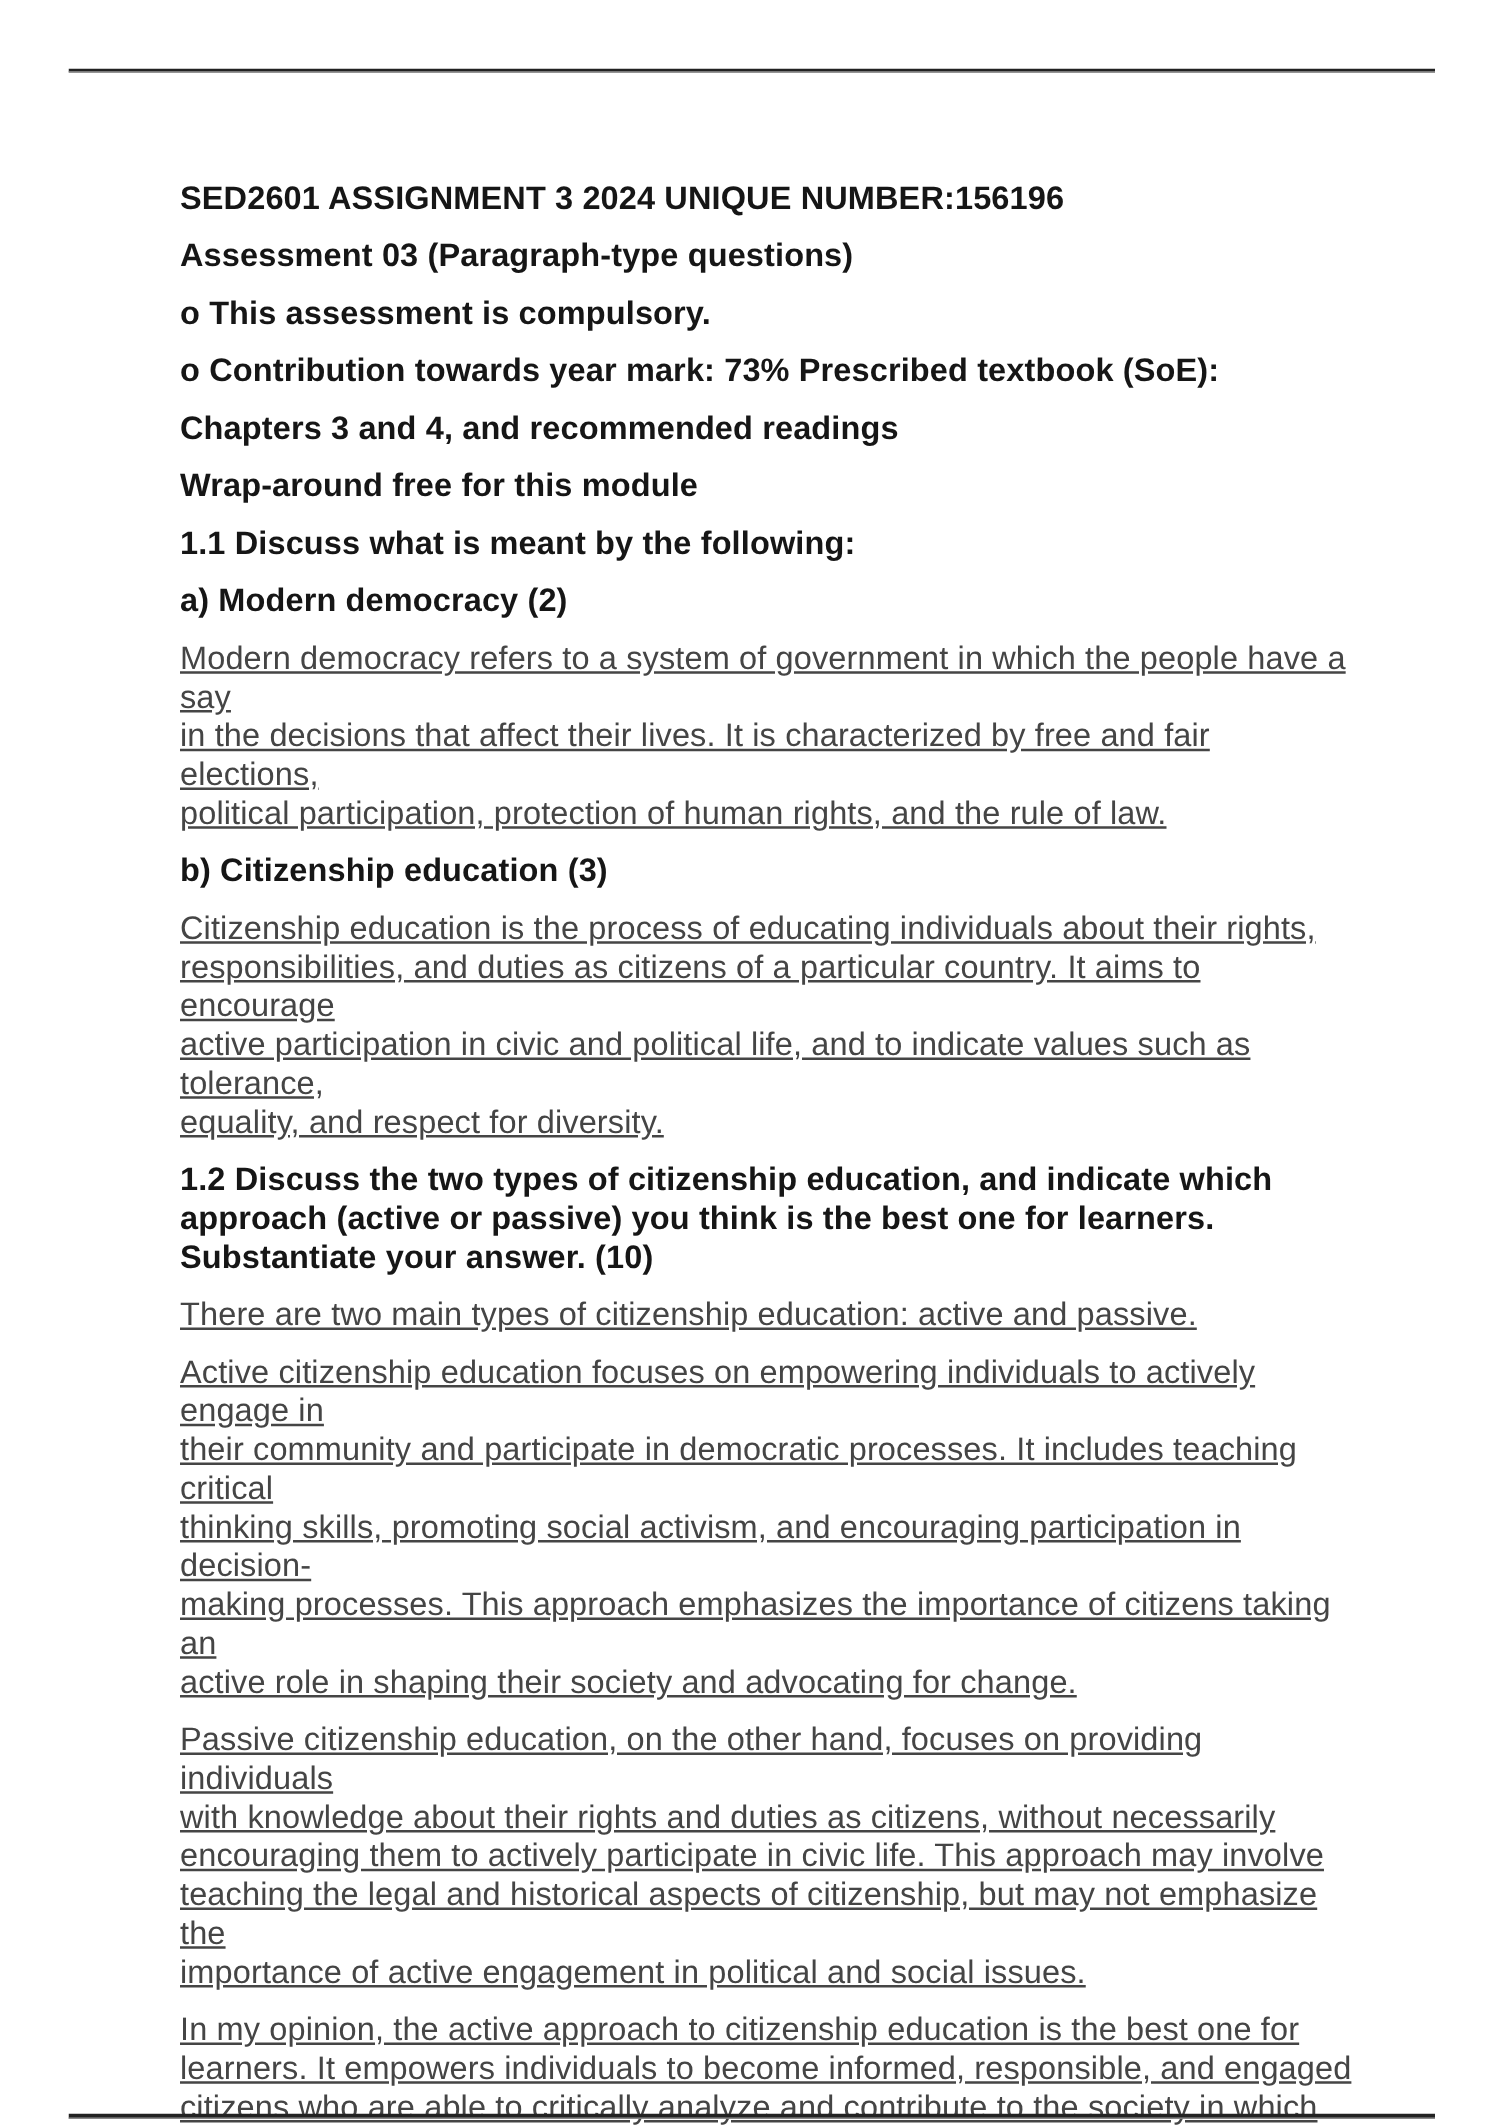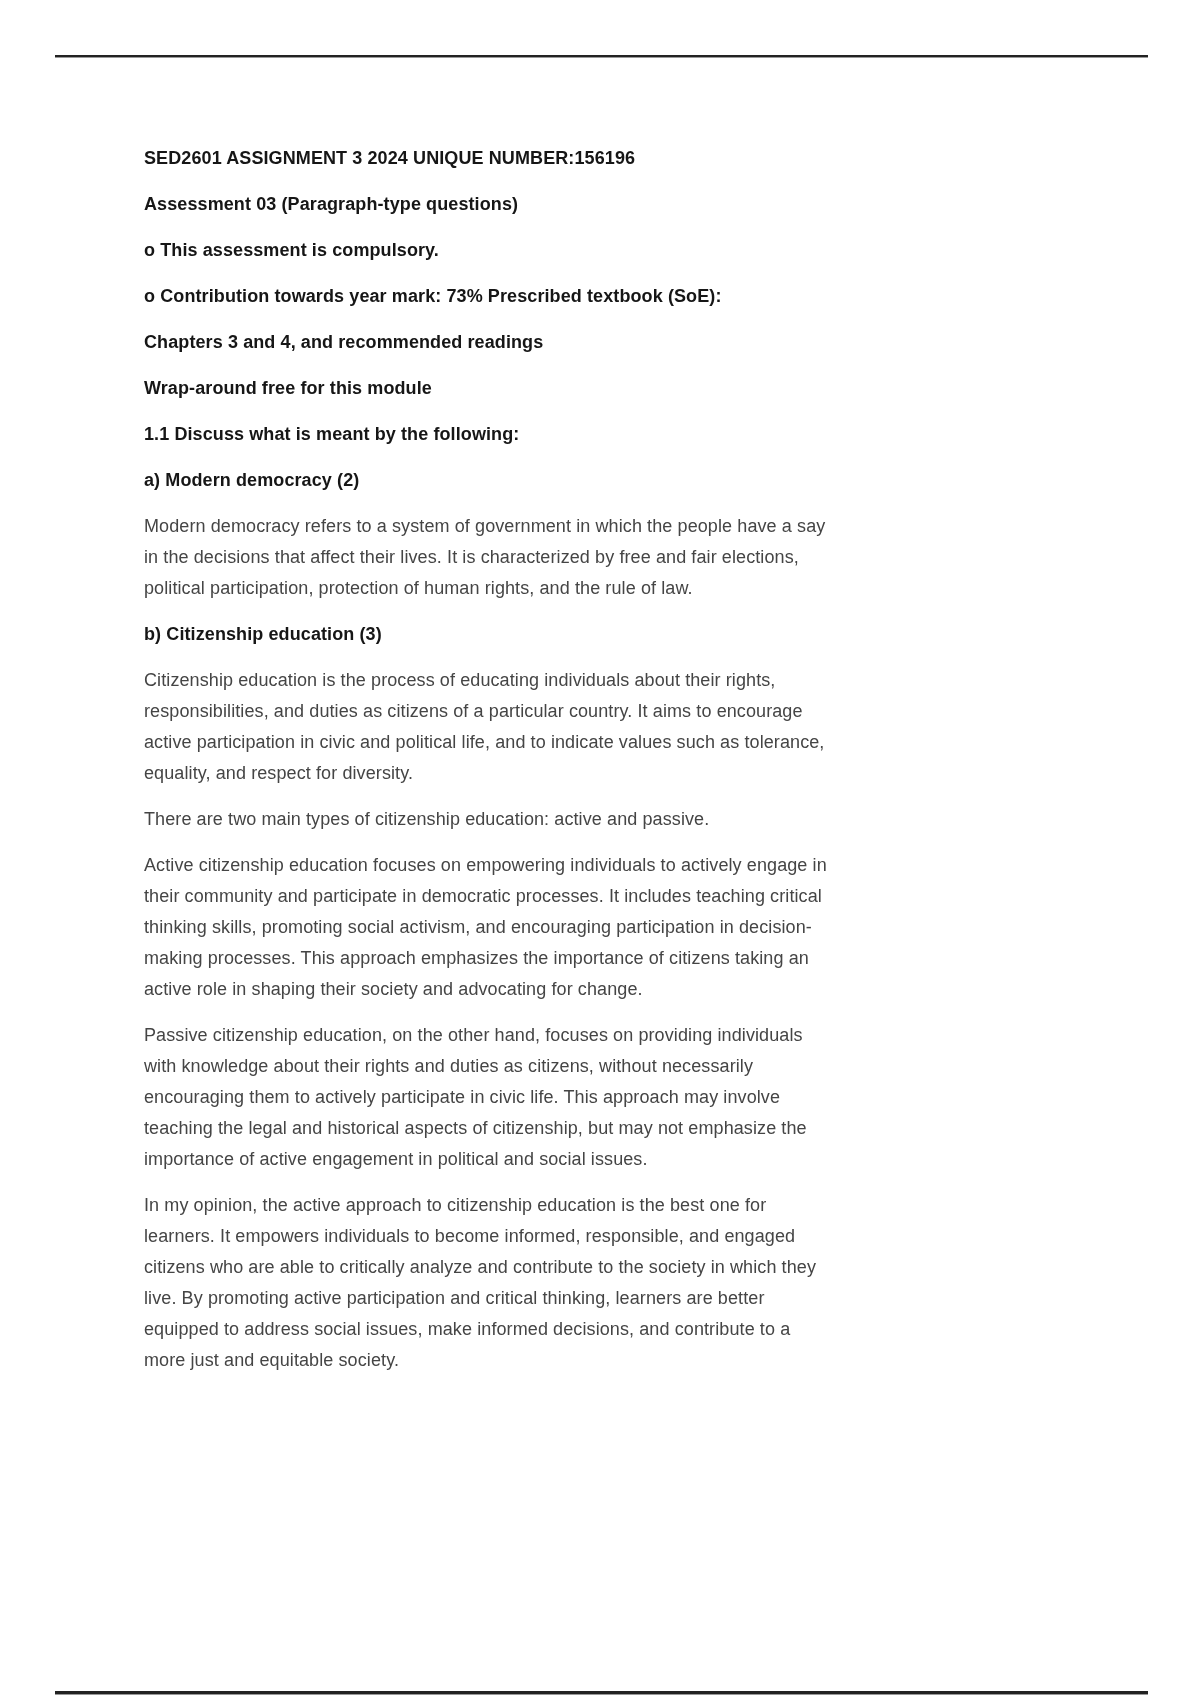--- a/index.html
+++ b/index.html
@@ -38,32 +38,33 @@
     border-bottom: 1px solid var(--rule-shadow);
   }
   .content {
     position: absolute;
     left: 144px;
     top: 143px;
     width: 940px;
   }
   .block {
     white-space: pre-line;
-    font-size: 18px;
+    font-size: 26px;
     line-height: 31px;
     margin: 0 0 15px 0;
     letter-spacing: 0.1px;
   }
   .h {
     font-weight: bold;
     color: var(--heading-text);
   }
   .p {
     font-weight: normal;
     color: var(--body-text);
+    text-decoration: underline;
   }
 </style>
 </head>
 <body>
 
 <div class="page">
   <div class="rule rule-top"></div>
 
   <div class="content">
     <div class="block h">SED2601 ASSIGNMENT 3 2024 UNIQUE NUMBER:156196</div>
@@ -75,20 +76,23 @@
     <div class="block h">1.1 Discuss what is meant by the following:</div>
     <div class="block h">a) Modern democracy (2)</div>
     <div class="block p">Modern democracy refers to a system of government in which the people have a say
 in the decisions that affect their lives. It is characterized by free and fair elections,
 political participation, protection of human rights, and the rule of law.</div>
     <div class="block h">b) Citizenship education (3)</div>
     <div class="block p">Citizenship education is the process of educating individuals about their rights,
 responsibilities, and duties as citizens of a particular country. It aims to encourage
 active participation in civic and political life, and to indicate values such as tolerance,
 equality, and respect for diversity.</div>
+    <div class="block h">1.2 Discuss the two types of citizenship education, and indicate which
+approach (active or passive) you think is the best one for learners.
+Substantiate your answer. (10)</div>
     <div class="block p">There are two main types of citizenship education: active and passive.</div>
     <div class="block p">Active citizenship education focuses on empowering individuals to actively engage in
 their community and participate in democratic processes. It includes teaching critical
 thinking skills, promoting social activism, and encouraging participation in decision-
 making processes. This approach emphasizes the importance of citizens taking an
 active role in shaping their society and advocating for change.</div>
     <div class="block p">Passive citizenship education, on the other hand, focuses on providing individuals
 with knowledge about their rights and duties as citizens, without necessarily
 encouraging them to actively participate in civic life. This approach may involve
 teaching the legal and historical aspects of citizenship, but may not emphasize the

